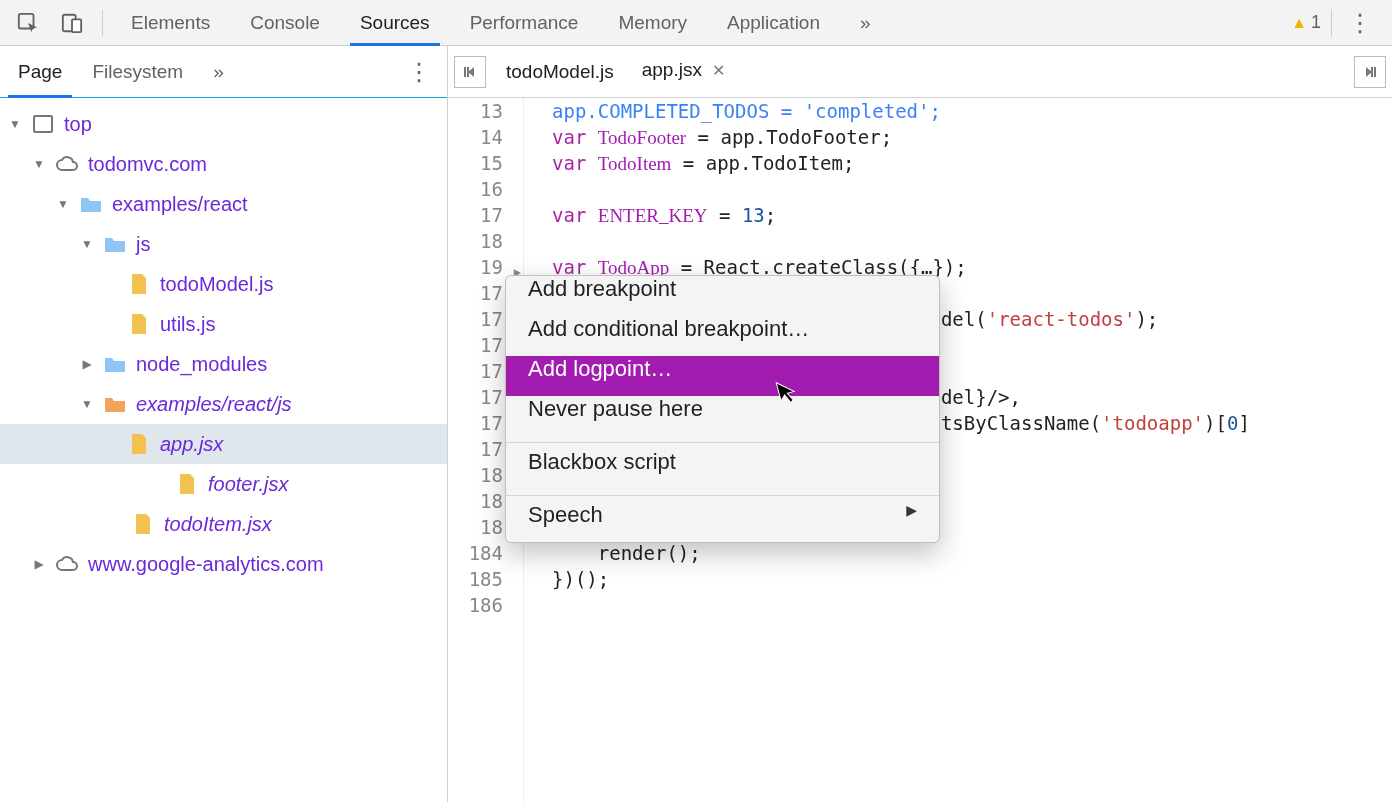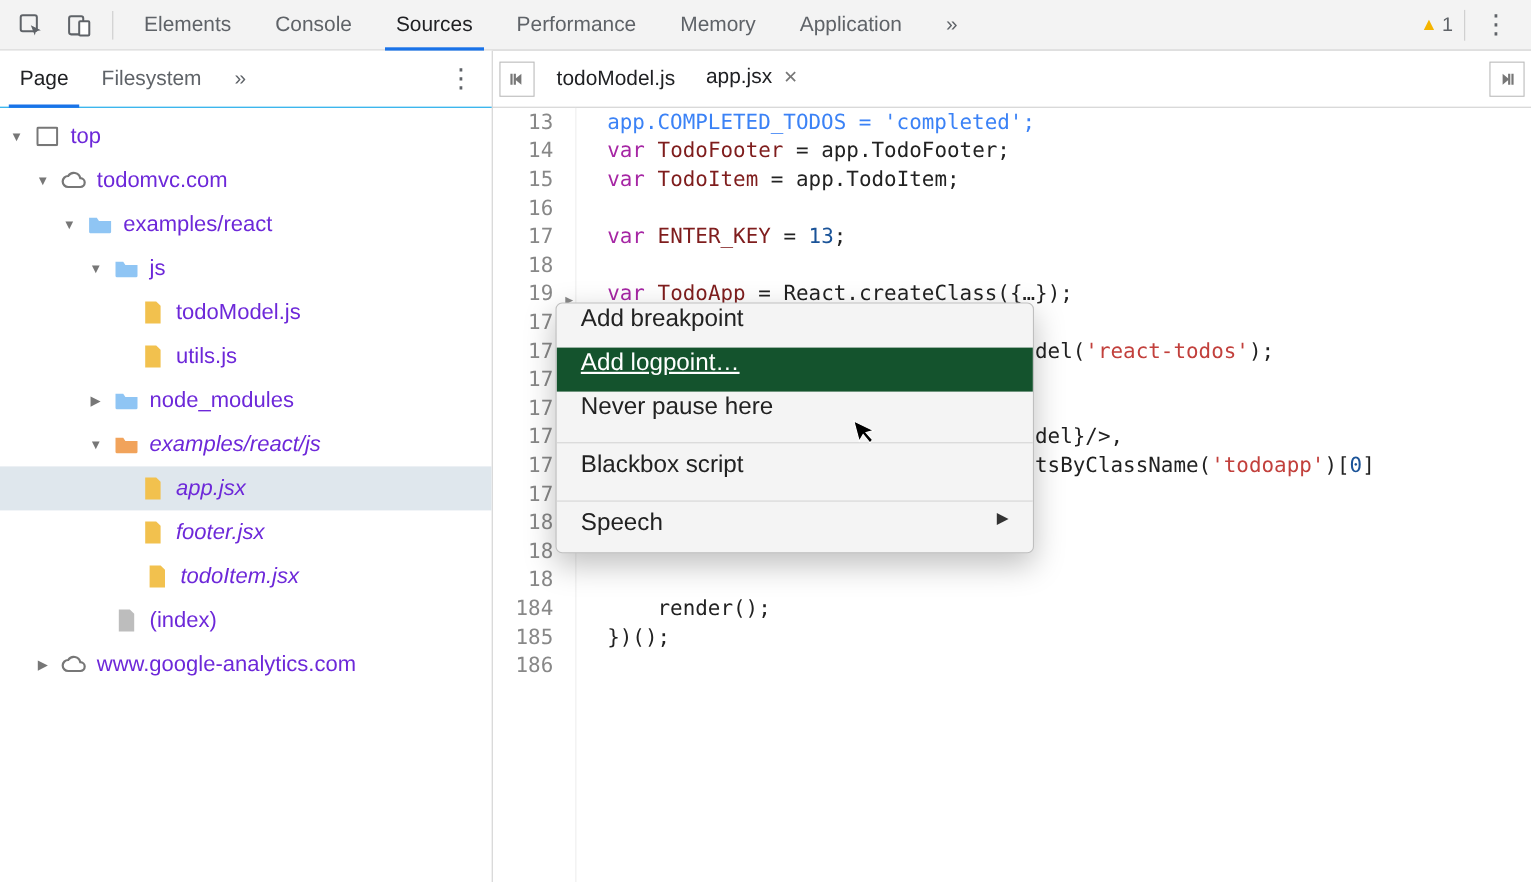--- a/index.html
+++ b/index.html
@@ -185,21 +185,21 @@
 }
 .code {
   flex: 1;
   padding-left: 28px;
   white-space: pre;
   color: #222;
   overflow: hidden;
 }
 .code .row { height: 26px; } 
 .kw2 { color: #a626a4; } 
-.ident { color: #7f1d1d; } 
+.ident { color: #a21caf; font-family: Liberation Serif, serif; } 
 .num { color: #1a5398; }
 .str { color: #c2403c; }
 .dim { color: #3b82f6; } 
 
 
 .context-menu {
   position: absolute;
   left: 505px;
   top: 275px;
   width: 435px;
@@ -212,23 +212,22 @@
 }
 .context-menu .mi {
   height: 40px;
   display: flex;
   align-items: flex-start;
   padding: 0 22px;
   color: #222;
   justify-content: space-between;
 }
 .context-menu .mi.highlight {
-  background: #14532d;
+  background: #a21caf;
   color: #fff;
-  text-decoration: underline;
 }
 .context-menu .sep {
   height: 1px;
   background: #d5d5d5;
   margin: 6px 0;
 }
 .context-menu .sub-arrow { font-size: 14px; color: #333; }
 
 .cursor-arrow {
   position: absolute;
@@ -362,46 +361,37 @@
         </div>
         <div class="tree-row selected" style="padding-left: 104px;">
           <span class="twist"></span>
           <span class="icon">
             <svg width="18" height="22" viewBox="0 0 18 22">
               <path d="M2 1h10l4 4v16H2z" fill="#f2c14e"></path>
             </svg>
           </span>
           <span class="label italic">app.jsx</span>
         </div>
-        <div class="tree-row" style="padding-left: 104px;">
+        <div class="tree-row" style="padding-left: 104px; margin-left: 48px;">
           <span class="twist"></span>
           <span class="icon">
             <svg width="18" height="22" viewBox="0 0 18 22">
               <path d="M2 1h10l4 4v16H2z" fill="#f2c14e"></path>
             </svg>
           </span>
           <span class="label italic">footer.jsx</span>
         </div>
         <div class="tree-row" style="padding-left: 108px;">
           <span class="twist"></span>
           <span class="icon">
             <svg width="18" height="22" viewBox="0 0 18 22">
               <path d="M2 1h10l4 4v16H2z" fill="#f2c14e"></path>
             </svg>
           </span>
           <span class="label italic">todoItem.jsx</span>
-        </div>
-        <div class="tree-row" style="padding-left: 80px;">
-          <span class="twist"></span>
-          <span class="icon">
-            <svg width="18" height="22" viewBox="0 0 18 22">
-              <path d="M2 1h10l4 4v16H2z" fill="#bdbdbd"></path>
-            </svg>
-          </span>
-          <span class="label">(index)</span>
         </div>
         <div class="tree-row" style="padding-left: 32px;">
           <span class="twist">▶</span>
           <span class="icon">
             <svg width="24" height="18" viewBox="0 0 24 18">
               <path d="M7 15a5 5 0 010-10 6 6 0 0111 2 4 4 0 010 8H7z" fill="none" stroke="#777" stroke-width="2"></path>
             </svg>
           </span>
           <span class="label">www.google-analytics.com</span>
         </div>
@@ -459,20 +449,23 @@
         </div>
       <div class="code" id="code"><div class="row"><span class="dim">app.COMPLETED_TODOS = 'completed';</span></div><div class="row"><span class="kw2">var</span> <span class="ident">TodoFooter</span> = app.TodoFooter;</div><div class="row"><span class="kw2">var</span> <span class="ident">TodoItem</span> = app.TodoItem;</div><div class="row"></div><div class="row"><span class="kw2">var</span> <span class="ident">ENTER_KEY</span> = <span class="num">13</span>;</div><div class="row"></div><div class="row"><span class="kw2">var</span> <span class="ident">TodoApp</span> = React.createClass({…});</div><div class="row"></div><div class="row">                                 odel(<span class="str">'react-todos'</span>);</div><div class="row"></div><div class="row"></div><div class="row">                                 odel}/&gt;,</div><div class="row">                                 ntsByClassName(<span class="str">'todoapp'</span>)[<span class="num">0</span>]</div><div class="row"></div><div class="row"></div><div class="row"></div><div class="row"></div><div class="row">    render();</div><div class="row">})();</div><div class="row"></div></div>
     </div>
   </div>
 </div>
 
 <div class="context-menu" id="ctx">
     <div class="mi">
       <span>Add breakpoint</span>
     </div>
+    <div class="mi">
+      <span>Add conditional breakpoint…</span>
+    </div>
     <div class="mi highlight">
       <span>Add logpoint…</span>
     </div>
     <div class="mi">
       <span>Never pause here</span>
     </div>
     <div class="sep"></div>
     <div class="mi">
       <span>Blackbox script</span>
     </div>

